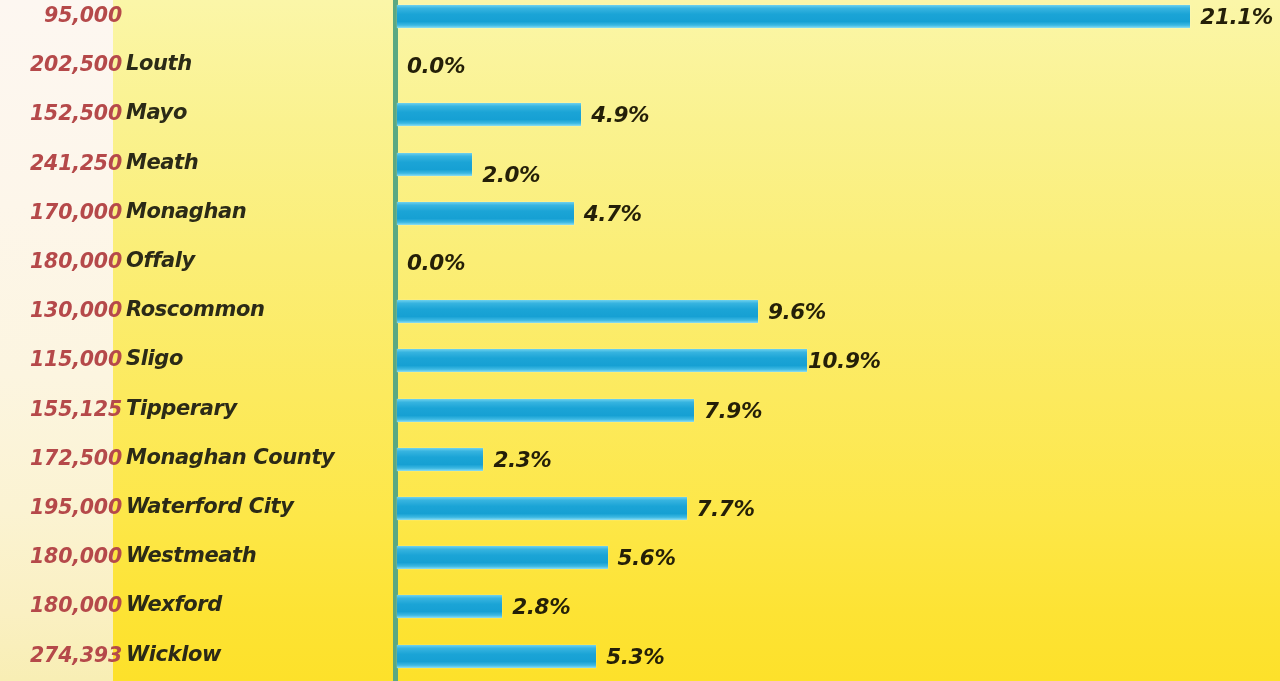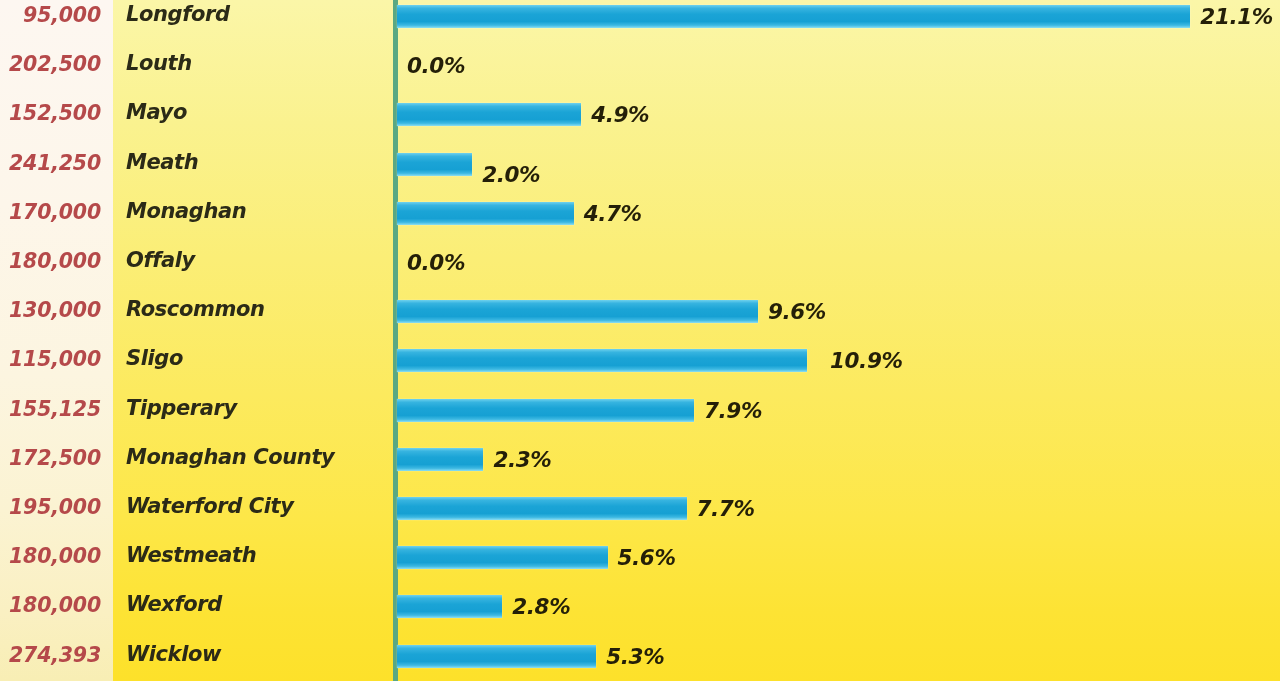--- a/index.html
+++ b/index.html
@@ -69,20 +69,21 @@
     left: 0;
     width: 101px;
     text-align: right;
     font-family: "DejaVu Sans", sans-serif;
     font-weight: bold;
     font-style: italic;
     font-size: 20.5px;
     letter-spacing: -0.2px;
     color: #b5494a;
     white-space: nowrap;
+    padding-left: 21px;
   }
 
   .label-cell {
     position: absolute;
     left: 126px;
     width: 260px;
     text-align: left;
     font-family: "DejaVu Sans", sans-serif;
     font-weight: bold;
     font-style: italic;
@@ -128,21 +129,20 @@
 <body>
 
 <div id="chart-root">
 
   <div id="value-column-bg"></div>
   <div id="axis-line"></div>
 
   <div id="rows-container">
       <div class="row" style="top: -9px;">
         <div class="value-cell" style="top: 12px;">95,000</div>
-        <div class="label-cell" style="top: 11px;">Longford</div>
         <div class="bar-wrap">
           <div class="bar" style="width: 793.36px; top: 14px;"></div>
           <div class="bar-value" style="left: 803.36px; top: 13px;">21.1%</div>
         </div>
       </div>
       <div class="row" style="top: 40.2px;">
         <div class="value-cell" style="top: 12px;">202,500</div>
         <div class="label-cell" style="top: 11px;">Louth</div>
         <div class="bar-wrap">
           <div class="bar-value" style="left: 10px; top: 13px;">0.0%</div>
@@ -185,21 +185,21 @@
         <div class="bar-wrap">
           <div class="bar" style="width: 360.96px; top: 14px;"></div>
           <div class="bar-value" style="left: 370.96px; top: 13px;">9.6%</div>
         </div>
       </div>
       <div class="row" style="top: 335.4px;">
         <div class="value-cell" style="top: 12px;">115,000</div>
         <div class="label-cell" style="top: 11px;">Sligo</div>
         <div class="bar-wrap">
           <div class="bar" style="width: 409.84px; top: 14px;"></div>
-          <div class="bar-value" style="left: 433px; top: 13px; font-style: italic;">10.9%</div>
+          <div class="bar-value" style="left: 411px; top: 13px; font-style: italic;">10.9%</div>
         </div>
       </div>
       <div class="row" style="top: 384.6px;">
         <div class="value-cell" style="top: 12px; font-style: italic;">155,125</div>
         <div class="label-cell" style="top: 11px;">Tipperary</div>
         <div class="bar-wrap">
           <div class="bar" style="width: 297.04px; top: 14px;"></div>
           <div class="bar-value" style="left: 307.04px; top: 13px;">7.9%</div>
         </div>
       </div>

